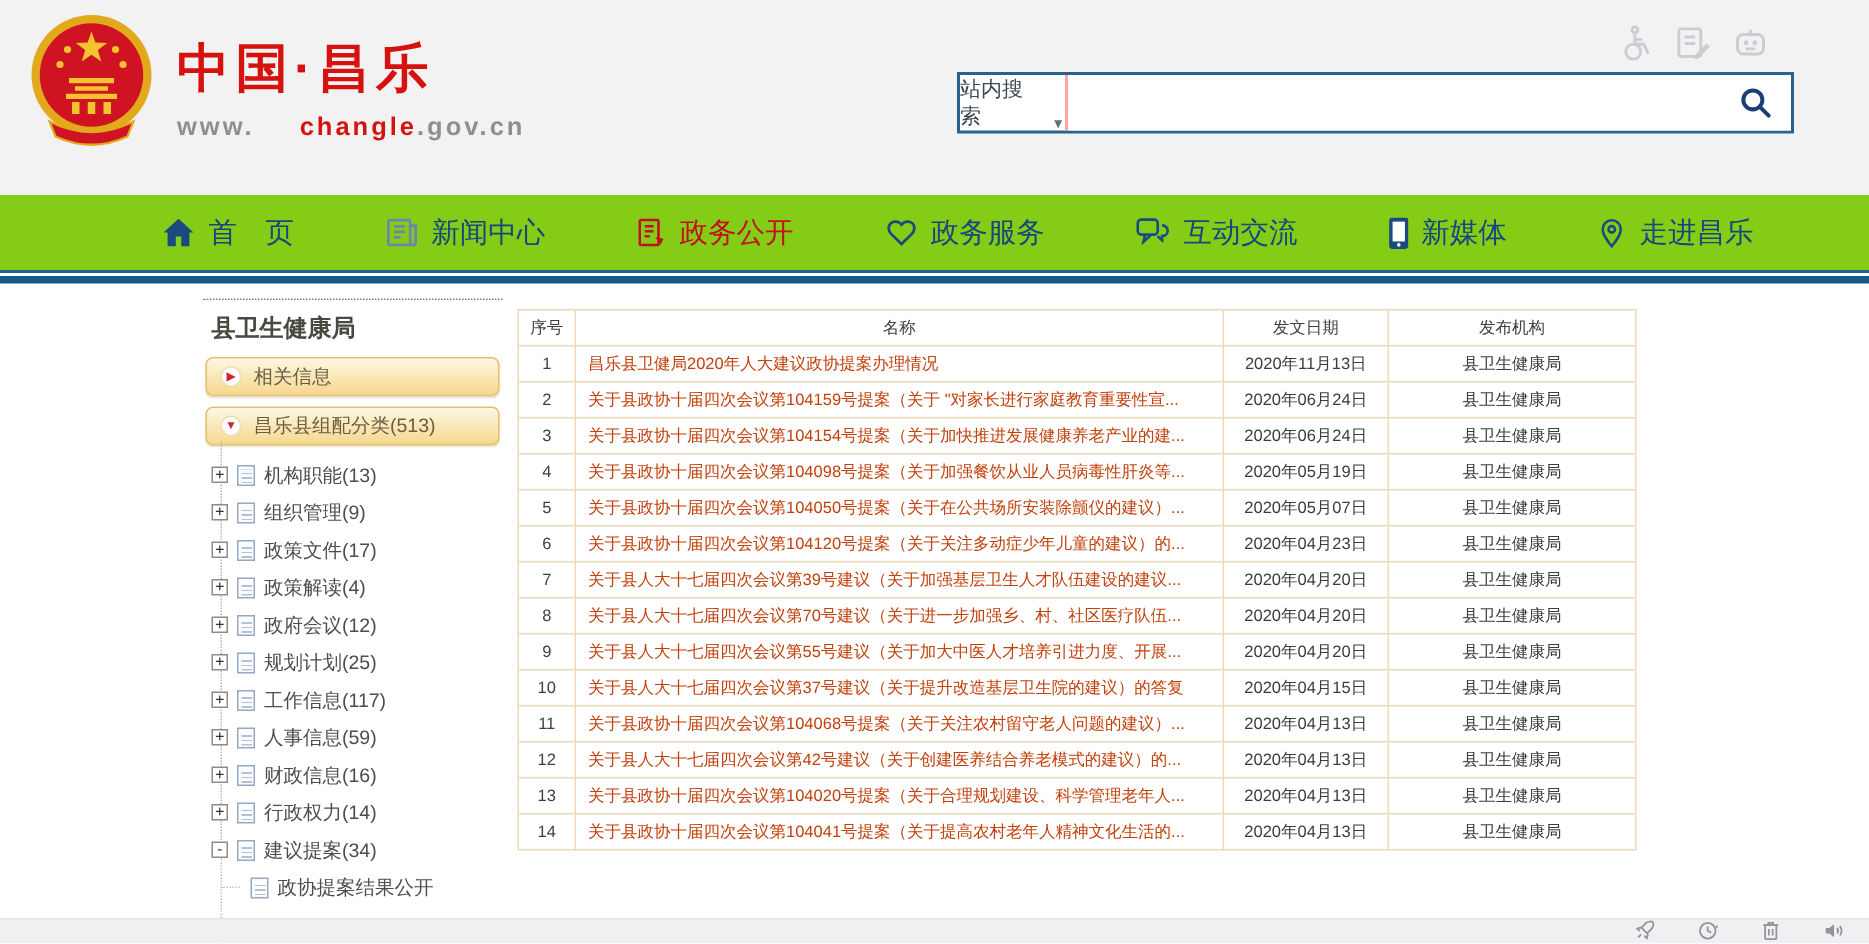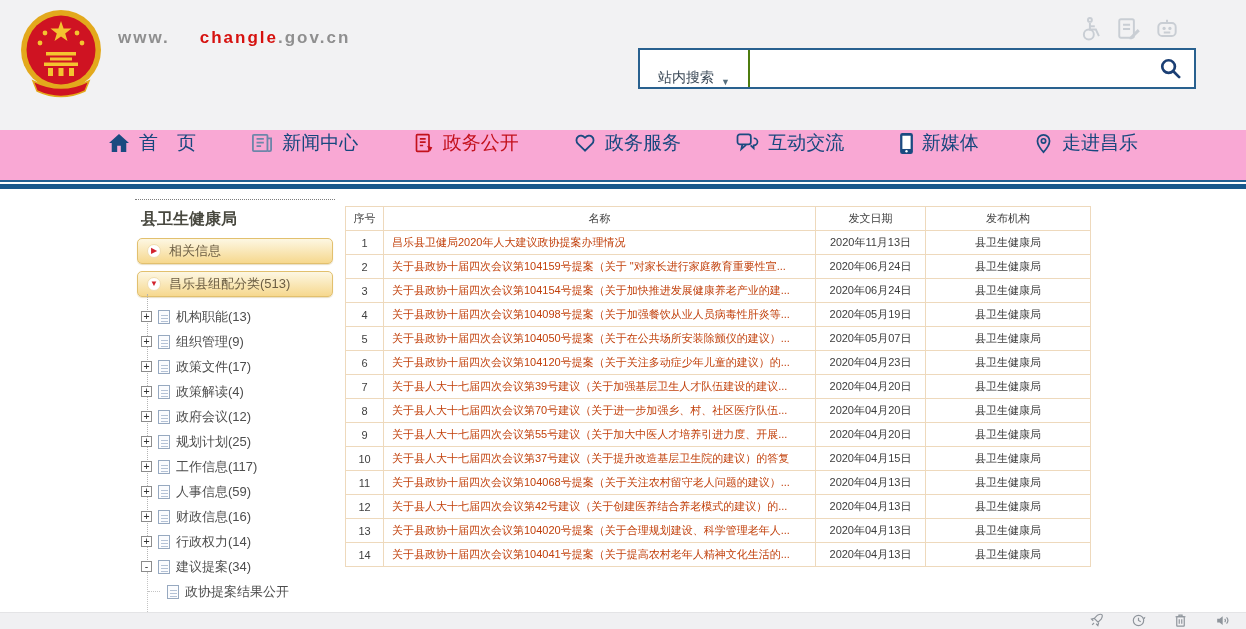--- a/index.html
+++ b/index.html
@@ -17,30 +17,30 @@
   .logo-text { position:absolute; left:118px; top:22px; }
   .site-title { font-size:35px; font-weight:bold; color:#d6120f; letter-spacing:4px; }
   .site-url { margin-top:6px; font-size:17px; font-weight:bold; color:#8f8f8f; letter-spacing:2px; }
   .site-url .red { color:#d6120f;margin-left:30px; }
 
   .access-tools { position:absolute; right:66px; top:16px; display:flex; gap:12px; color:#c9ced4; }
   .access-tools .ic { cursor:pointer; }
 
   .search-box { position:absolute; left:638px; top:48px; width:558px; height:41px;
     border:2px solid #29618f; background:#fff; display:flex; align-items:stretch; }
-  .search-scope { width:110px; border-right:2px solid #4d7c0f; display:flex; align-items:flex-end;
+  .search-scope { width:72px; border-right:2px solid #fca5a5; display:flex; align-items:flex-end;
     justify-content:center; gap:7px; font-size:14px; color:#3c4a58; cursor:pointer; flex:none; }
   .search-scope .tri { font-size:9px; color:#58707f; }
   .search-input { flex:1; border:none; outline:none; font-size:15px; padding:0 10px; min-width:0; }
   .search-btn { width:48px; flex:none; display:flex; align-items:center; justify-content:center;
     background:#fff; border:none; cursor:pointer; }
 
   
-  .navbar { height:50px; background:#f9a8d4; display:flex; align-items:flex-start;
-    justify-content:space-between; padding:0 108px 0 108px; }
+  .navbar { height:50px; background:#84cc16; display:flex; align-items:center;
+    justify-content:space-between; padding:0 77px 0 108px; }
   .nav-item { display:flex; align-items:center; gap:9px; font-size:19px; color:#17477e;
     cursor:pointer; white-space:nowrap; }
   .nav-item.highlight { color:#c3111c; }
 
   .rule { height:9px; }
   .rule .r1 { height:2px; background:#236092; }
   .rule .r2 { height:2px; background:#ffffff; }
   .rule .r3 { height:5px; background:#19588c; }
 
   
@@ -111,20 +111,21 @@
         <rect x="24" y="57.5" width="34" height="3.5"></rect>
         <rect x="28" y="63" width="5" height="8"></rect>
           <rect x="38.5" y="63" width="5" height="8"></rect>
           <rect x="49" y="63" width="5" height="8"></rect>
       </g>
       <path d="M13 76 Q41 90 69 76 L65 86 Q41 97 17 86 Z" fill="#cf1322" stroke="#e3a91c" stroke-width="1.5"></path>
     </svg>
   </span>
 
   <div class="logo-text">
+    <div class="site-title">中国·昌乐</div>
     <div class="site-url"><span>www.</span><span class="red">changle</span><span>.gov.cn</span></div>
   </div>
 
   <div class="access-tools" id="access-tools">
       <span class="ic">
         <svg width="26" height="26" viewBox="0 0 24 24" fill="none" stroke="currentColor" stroke-width="1.8">
           <circle cx="11" cy="3.6" r="1.8"></circle>
           <path d="M11 6.5v6h5.5l2.8 6"></path>
           <path d="M11 9.5h4.5"></path>
           <circle cx="10" cy="17" r="4.6"></circle>

